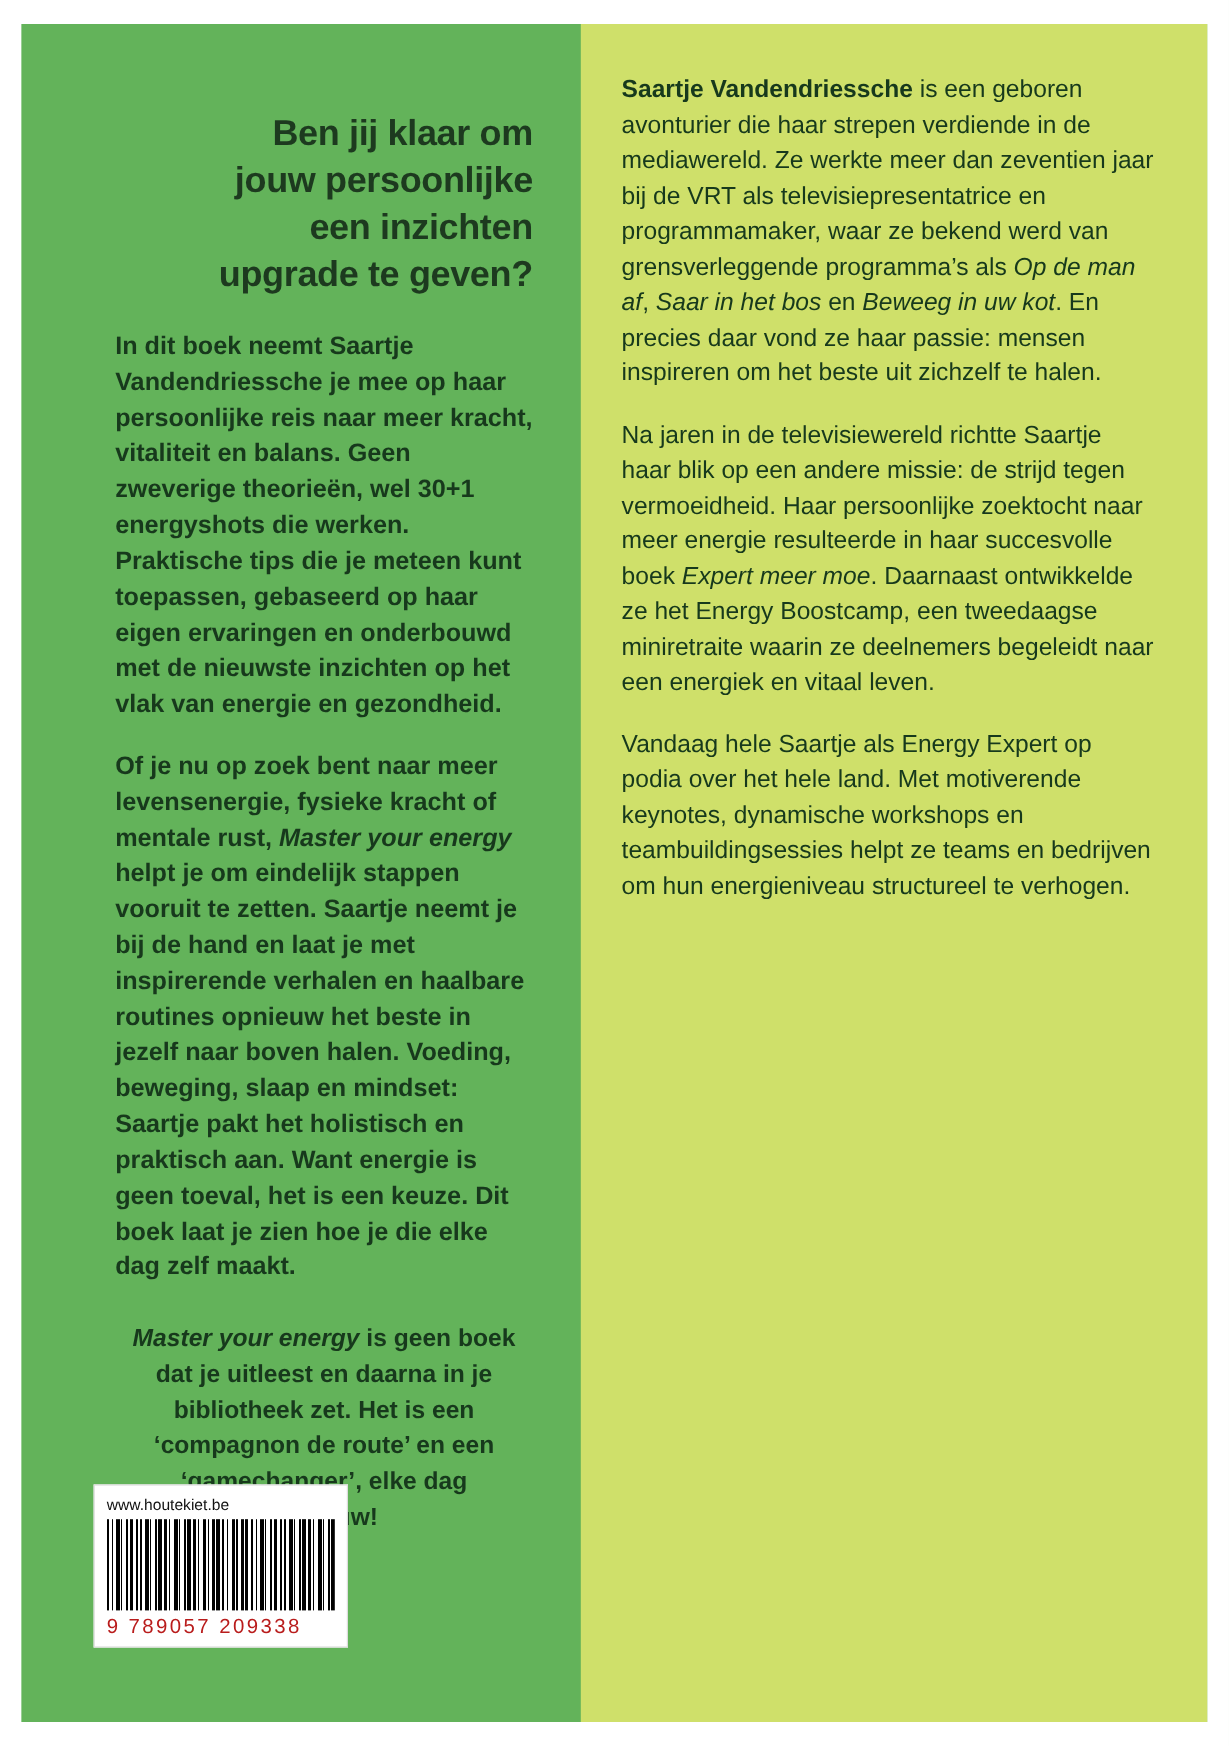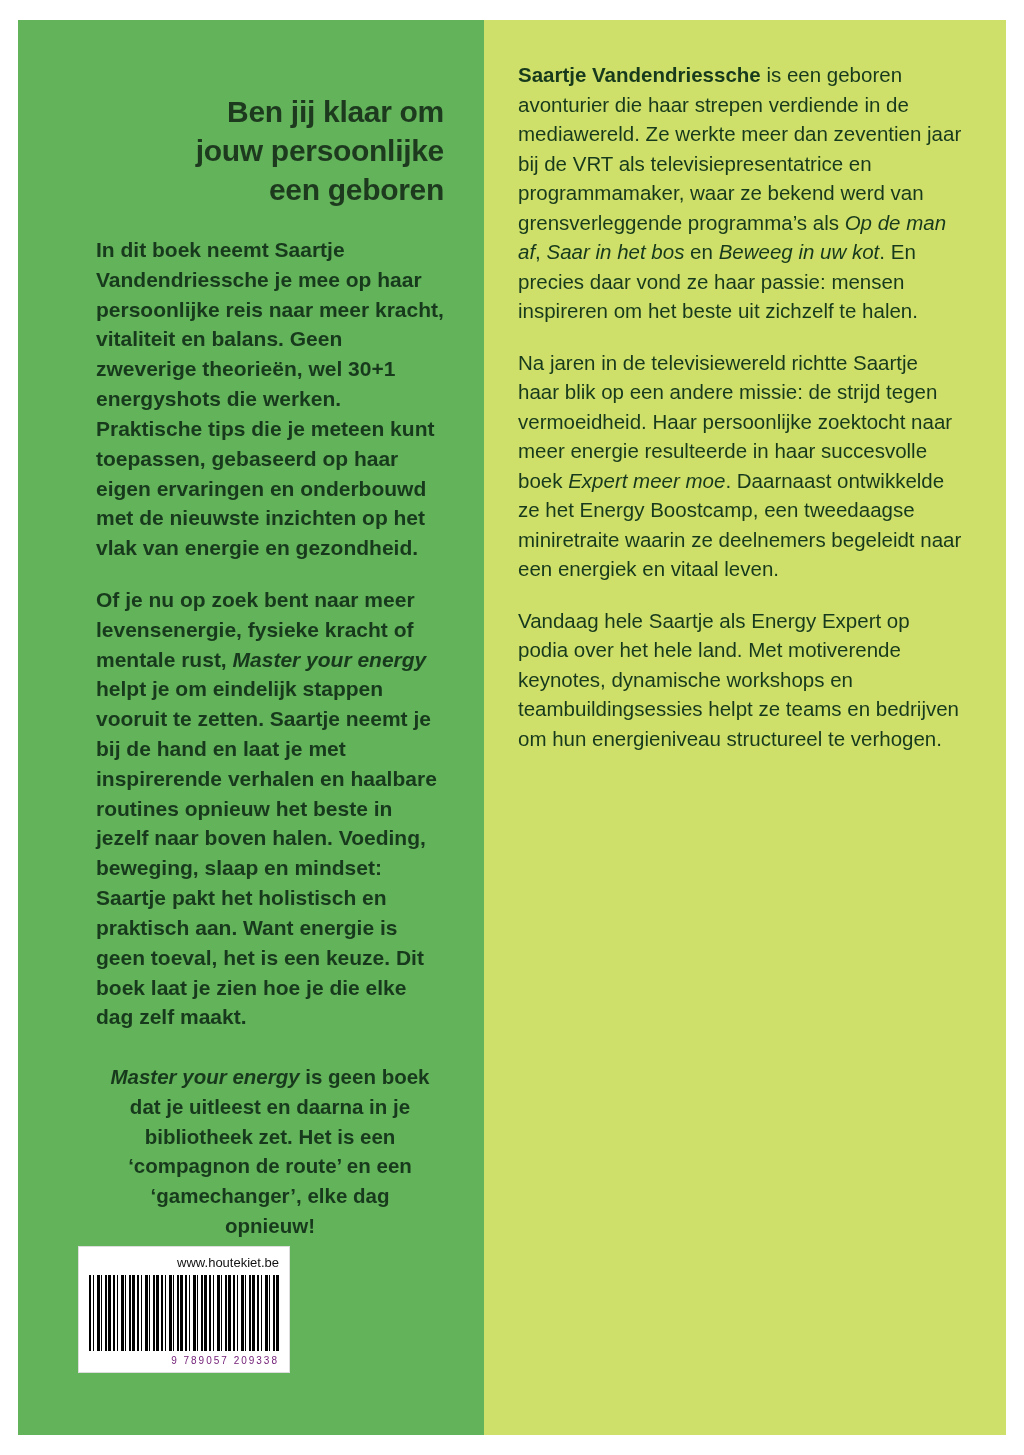--- a/index.html
+++ b/index.html
@@ -69,21 +69,21 @@
   .pullquote em { font-style: italic; }
   .barcode-box {
     position: absolute;
     left: 60px;
     bottom: 62px;
     width: 212px;
     background: #ffffff;
     border: 1px solid #dddddd;
     padding: 8px 10px 6px 10px;
     box-sizing: border-box;
-    text-align: right;
+    text-align: left;
   }
   .barcode-url {
     font-size: 13px;
     color: #111111;
     font-family: "Liberation Sans", sans-serif;
     margin-bottom: 5px;
   }
   .barcode-bars {
     height: 76px;
     width: 100%;
@@ -91,23 +91,23 @@
       to right,
       #000 0px, #000 2px, #fff 2px, #fff 4px,
       #000 4px, #000 5px, #fff 5px, #fff 8px,
       #000 8px, #000 11px, #fff 11px, #fff 12px,
       #000 12px, #000 13px, #fff 13px, #fff 16px,
       #000 16px, #000 18px, #fff 18px, #fff 19px,
       #000 19px, #000 22px, #fff 22px, #fff 24px
     );
   }
   .barcode-num {
-    font-size: 10px;
+    font-size: 17px;
     letter-spacing: 2px;
-    color: #701a75;
+    color: #b91c1c;
     margin-top: 4px;
     font-family: "Liberation Sans", sans-serif;
   }
   
   .right-col {
     width: 522px;
     position: relative;
     background: #cfe06a;
     display: flex;
     flex-direction: row;
@@ -221,21 +221,22 @@
 <body>
 
 <div class="page">
   <div class="cover">
 
     <div class="left-col">
 
       <h1 class="headline">
         <span>Ben jij klaar om</span>
         <span>jouw persoonlijke</span>
-        <span>een geboren</span>
+        <span>een inzichten</span>
+        <span>upgrade te geven?</span>
       </h1>
 
       <div class="body-text">
         <p>In dit boek neemt Saartje Vandendriessche je mee op haar persoonlijke reis naar meer kracht, vitaliteit en balans. Geen zweverige theorieën, wel 30+1 energyshots die werken. Praktische tips die je meteen kunt toepassen, gebaseerd op haar eigen ervaringen en onderbouwd met de nieuwste inzichten op het vlak van energie en gezondheid.</p>
         <p><span>Of je nu op zoek bent naar meer levensenergie, fysieke kracht of mentale rust, </span><em>Master your energy</em><span> helpt je om eindelijk stappen vooruit te zetten. Saartje neemt je bij de hand en laat je met inspirerende verhalen en haalbare routines opnieuw het beste in jezelf naar boven halen. Voeding, beweging, slaap en mindset: Saartje pakt het holistisch en praktisch aan. Want energie is geen toeval, het is een keuze. Dit boek laat je zien hoe je die elke dag zelf maakt.</span></p>
       </div>
 
       <div class="pullquote"><em>Master your energy</em><span> is geen boek dat je uitleest en daarna in je bibliotheek zet. Het is een ‘compagnon de route’ en een ‘gamechanger’, elke dag opnieuw!</span></div>
 
       <div class="barcode-box">

